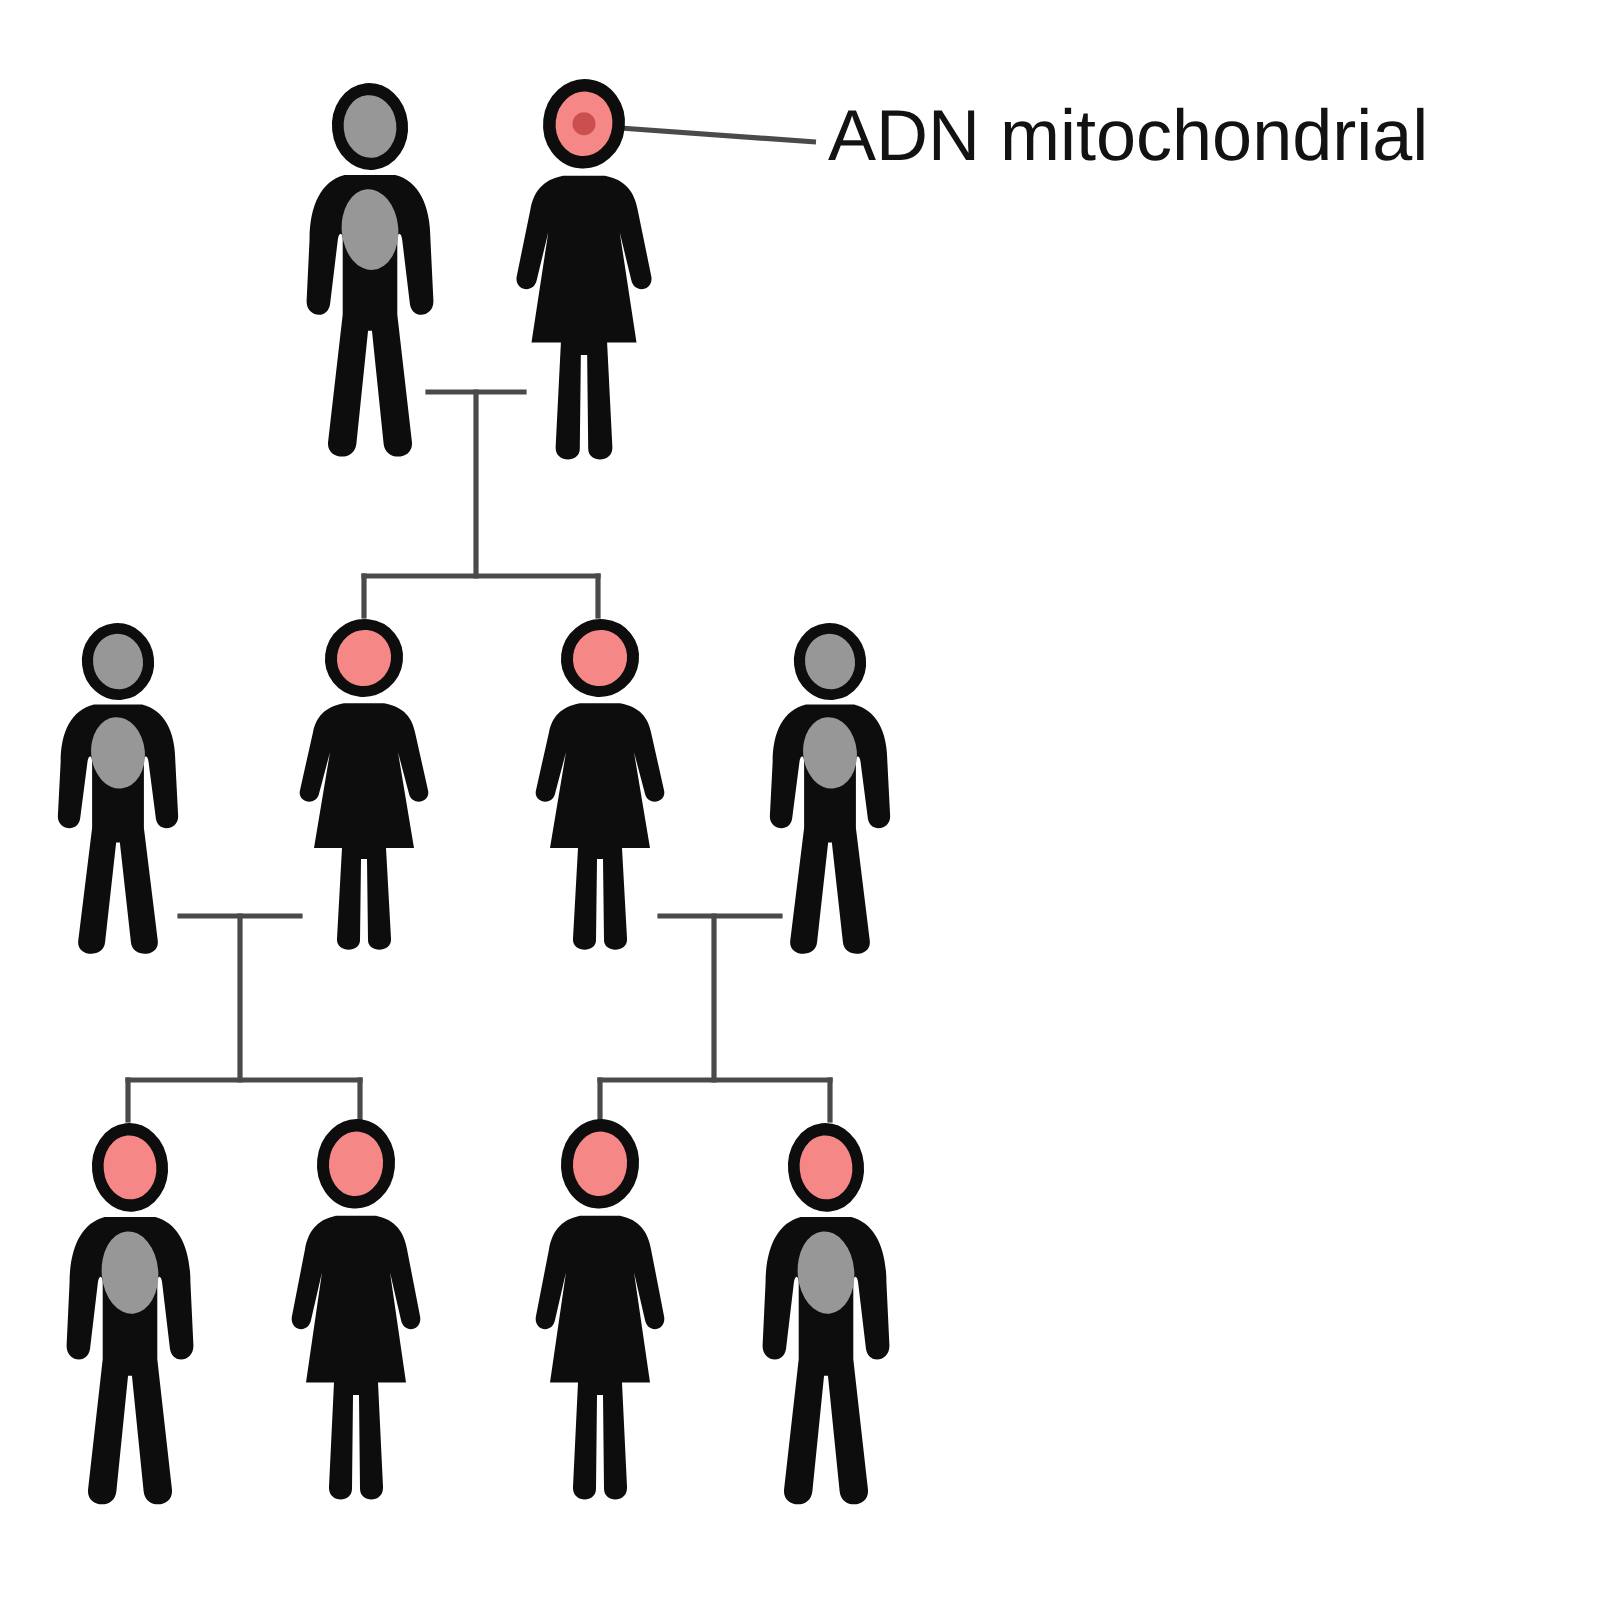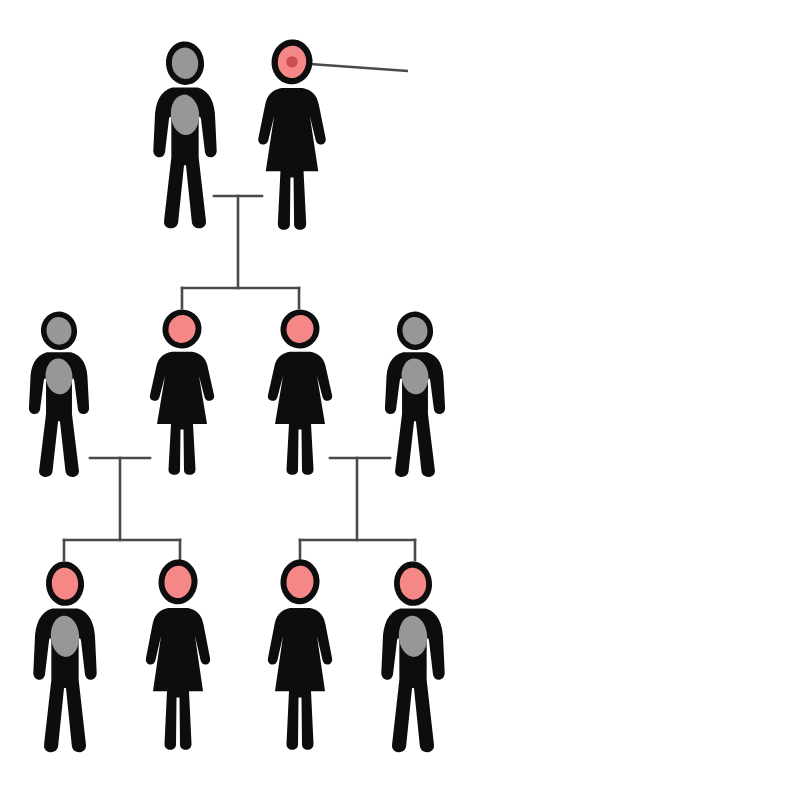--- a/index.html
+++ b/index.html
@@ -92,13 +92,14 @@
       <g transform="translate(260,560) scale(1.000,1.042)">
         <path d="M 30,46 C 20,48 16,54 14.5,62 L 8,94 C 6.5,101 16,103 17.5,96 L 23,73 L 15,126 L 29,126 L 26.5,176 C 26,184 38,184 38,177 L 38.5,132 L 41.5,132 L 42,177 C 42,184 54,184 53.5,176 L 51,126 L 65,126 L 57,73 L 62.5,96 C 64,103 73.5,101 72,94 L 65.5,62 C 64,54 60,48 50,46 Z" fill="#0d0d0d"></path>
         <ellipse cx="40" cy="21" rx="16.5" ry="18.5" fill="#f58787" stroke="#0d0d0d" stroke-width="6" transform="rotate(6 40 21)"></ellipse>
       </g>
       <g transform="translate(374,562) scale(0.975,1.032)">
         <path d="M 27,45 C 15,48 9,60 9,77 L 7.5,107 C 7,115 18,117 19.5,109 L 23.5,77 C 24,73 26,73 26,77 L 26,114 L 18.5,177 C 17.5,186 32,187 33,178 L 39,122 L 41,122 L 47,178 C 48,187 62.5,186 61.5,177 L 54,114 L 54,77 C 54,73 56,73 56.5,77 L 60.5,109 C 62,117 73,115 72.5,107 L 71,77 C 71,60 65,48 53,45 Z" fill="#0d0d0d"></path>
         <ellipse cx="40" cy="72" rx="14.5" ry="20" fill="#979797" transform="rotate(-5 40 72)"></ellipse>
         <ellipse cx="40" cy="21" rx="16.5" ry="18.5" fill="#f58787" stroke="#0d0d0d" stroke-width="6" transform="rotate(-6 40 21)"></ellipse>
       </g>
     </svg>
+  <div class="diagram-label">ADN mitochondrial</div>
 </div>
 
 </body></html>

